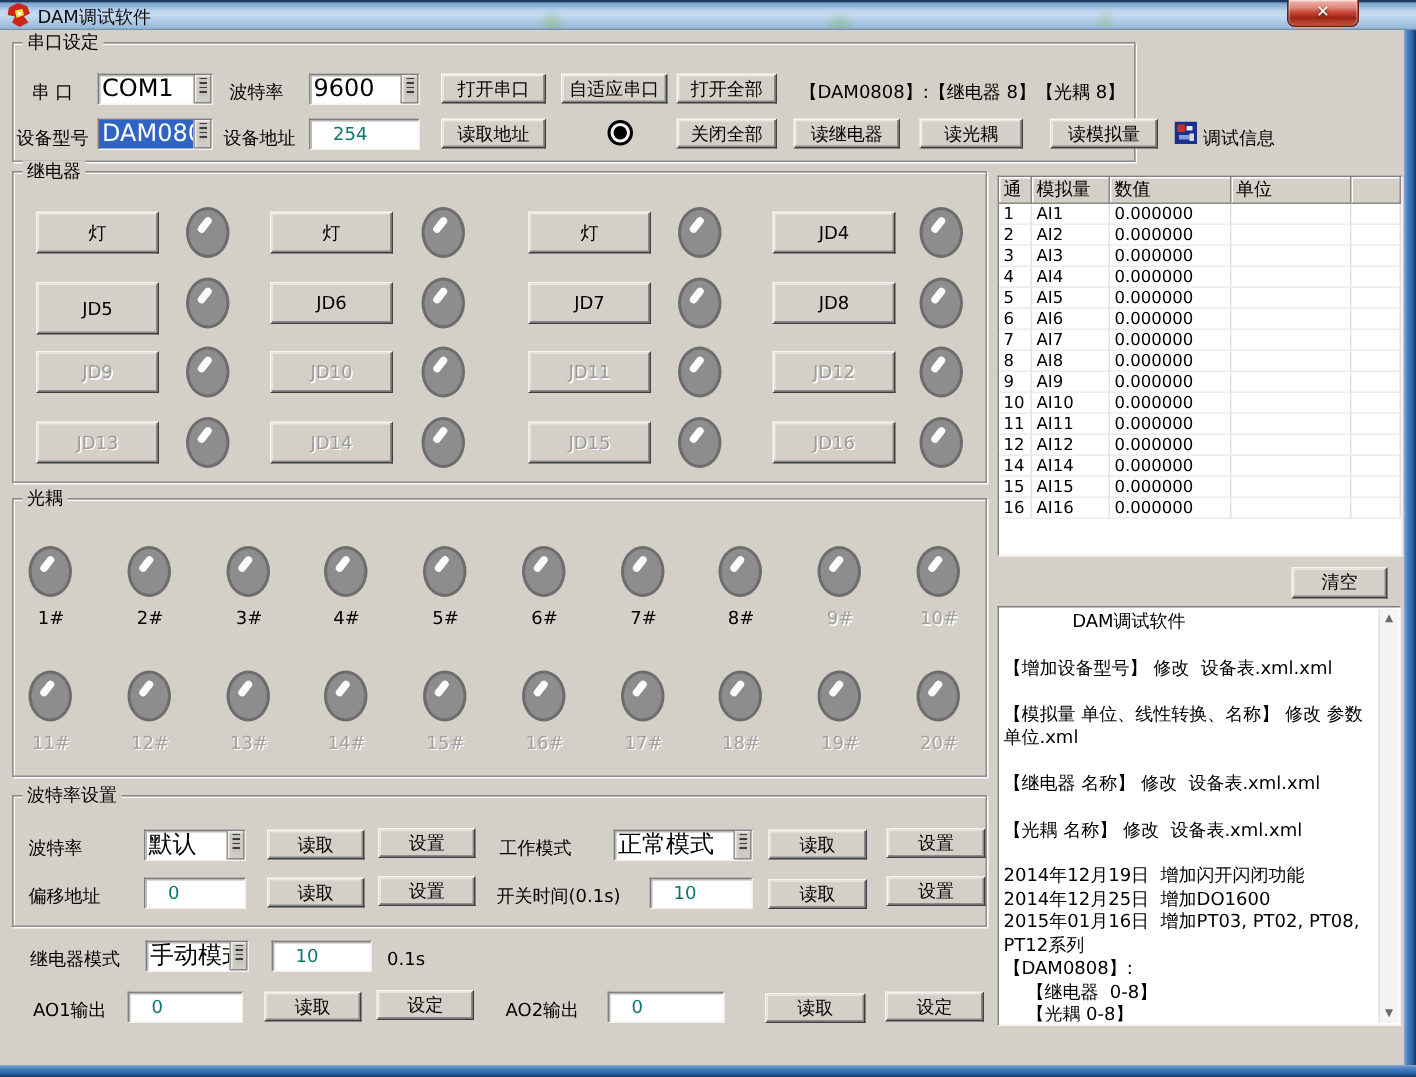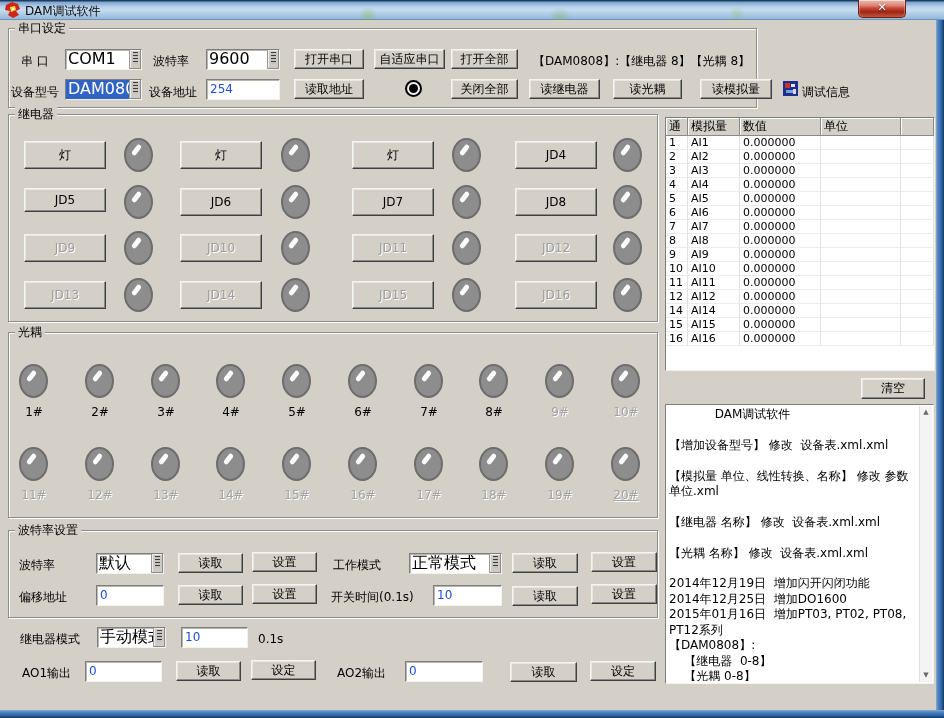--- a/index.html
+++ b/index.html
@@ -35,21 +35,21 @@
     box-shadow:inset -1px -1px 0 #8a8a8a, inset 1px 1px 0 #e9e7e2;
     font-size:12px;color:#000;display:flex;align-items:center;justify-content:center;cursor:default;white-space:nowrap}
   .btn.disabled{color:#9c9c9c;text-shadow:1px 1px 0 #fff}
   .sunken{background:#fff;border:1px solid;border-color:#7e7e7e #f4f2ee #f4f2ee #7e7e7e;box-shadow:inset 1px 1px 0 #b9b6b0}
   .combo{position:absolute;display:flex;align-items:stretch}
   .combo .ctext{flex:1;font-size:16px;line-height:17px;padding:0 2px;overflow:hidden;white-space:nowrap}
   .combo .ctext.sel{background:#2f63c4;color:#fff}
   .combo .spin{width:12px;background:#cecbc4;border-left:1px solid #9a9a9a;position:relative;box-shadow:inset -1px -1px 0 #8a8a8a,inset 1px 1px 0 #efede9}
   .combo .spin::before{content:"";position:absolute;left:3px;top:2px;width:5px;height:12px;
     background:repeating-linear-gradient(180deg,#3c3c3c 0 1px,#c6c3bc 1px 3px)}
-  .input{position:absolute;font-size:12px;line-height:17px;padding:1px 3px;color:#1d4ed8}
+  .input{position:absolute;font-size:12px;line-height:17px;padding:1px 15px;color:#0f766e}
 
   .group{position:absolute;border:1px solid #8d8d8d;box-shadow:inset 1px 1px 0 #fdfdfd, 1px 1px 0 #fdfdfd}
   .glabel{position:absolute;top:-8px;left:6px;background:#d4d0c8;padding:0 3px;font-size:12px;line-height:15px;white-space:nowrap}
 
   .led{position:absolute;width:29px;height:34px;border-radius:50%;background:#8d8d8d;border:2px solid #6d6d6d}
   .led::after{content:"";position:absolute;left:8px;top:4px;width:5px;height:12px;border-radius:3px;background:#fcfcfc;transform:rotate(38deg)}
 
   .radioind{position:absolute;width:17px;height:17px;border:2px solid #000;border-radius:50%;background:#f4f4f4}
   .radioind::after{content:"";position:absolute;left:2px;top:2px;width:9px;height:9px;border-radius:50%;background:#000}
 
@@ -142,21 +142,21 @@
   <div class="group" style="left:8px;top:114px;width:650px;height:208px" id="relay-group">
     <span class="glabel">继电器</span>
   <div class="btn" style="left: 15px; top: 26px; width: 82px; height: 28px;">灯</div>
       <div class="led" style="left: 115px; top: 23px;"></div>
       <div class="btn" style="left: 171px; top: 26px; width: 82px; height: 28px;">灯</div>
       <div class="led" style="left: 272px; top: 23px;"></div>
       <div class="btn" style="left: 343px; top: 26px; width: 82px; height: 28px;">灯</div>
       <div class="led" style="left: 443px; top: 23px;"></div>
       <div class="btn" style="left: 506px; top: 26px; width: 82px; height: 28px;">JD4</div>
       <div class="led" style="left: 604px; top: 23px;"></div>
-      <div class="btn" style="left: 15px; top: 73px; width: 82px; height: 24px;">JD5</div>
+      <div class="btn" style="left: 15px; top: 73px; width: 82px; height: 35px;">JD5</div>
       <div class="led" style="left: 115px; top: 70px;"></div>
       <div class="btn" style="left: 171px; top: 73px; width: 82px; height: 28px;">JD6</div>
       <div class="led" style="left: 272px; top: 70px;"></div>
       <div class="btn" style="left: 343px; top: 73px; width: 82px; height: 28px;">JD7</div>
       <div class="led" style="left: 443px; top: 70px;"></div>
       <div class="btn" style="left: 506px; top: 73px; width: 82px; height: 28px;">JD8</div>
       <div class="led" style="left: 604px; top: 70px;"></div>
       <div class="btn disabled" style="left: 15px; top: 119px; width: 82px; height: 28px;">JD9</div>
       <div class="led" style="left: 115px; top: 116px;"></div>
       <div class="btn disabled" style="left: 171px; top: 119px; width: 82px; height: 28px;">JD10</div>
@@ -209,21 +209,21 @@
       <div class="optolabel off" style="left: 273px; top: 155px;">15#</div>
       <div class="led" style="left: 339px; top: 114px;"></div>
       <div class="optolabel off" style="left: 339px; top: 155px;">16#</div>
       <div class="led" style="left: 405px; top: 114px;"></div>
       <div class="optolabel off" style="left: 405px; top: 155px;">17#</div>
       <div class="led" style="left: 470px; top: 114px;"></div>
       <div class="optolabel off" style="left: 470px; top: 155px;">18#</div>
       <div class="led" style="left: 536px; top: 114px;"></div>
       <div class="optolabel off" style="left: 536px; top: 155px;">19#</div>
       <div class="led" style="left: 602px; top: 114px;"></div>
-      <div class="optolabel off" style="left: 602px; top: 155px; text-decoration: underline;">20#</div>
+      <div class="optolabel off" style="left: 602px; top: 155px;">20#</div>
     </div>
 
   <div class="group" style="left:8px;top:530px;width:650px;height:88px">
     <span class="glabel">波特率设置</span>
 
     <span class="lbl" style="left:10px;top:27px">波特率</span>
     <div class="combo sunken" style="left:87px;top:22px;width:68px;height:21px">
       <span class="ctext">默认</span>
       <span class="spin"></span>
     </div>

